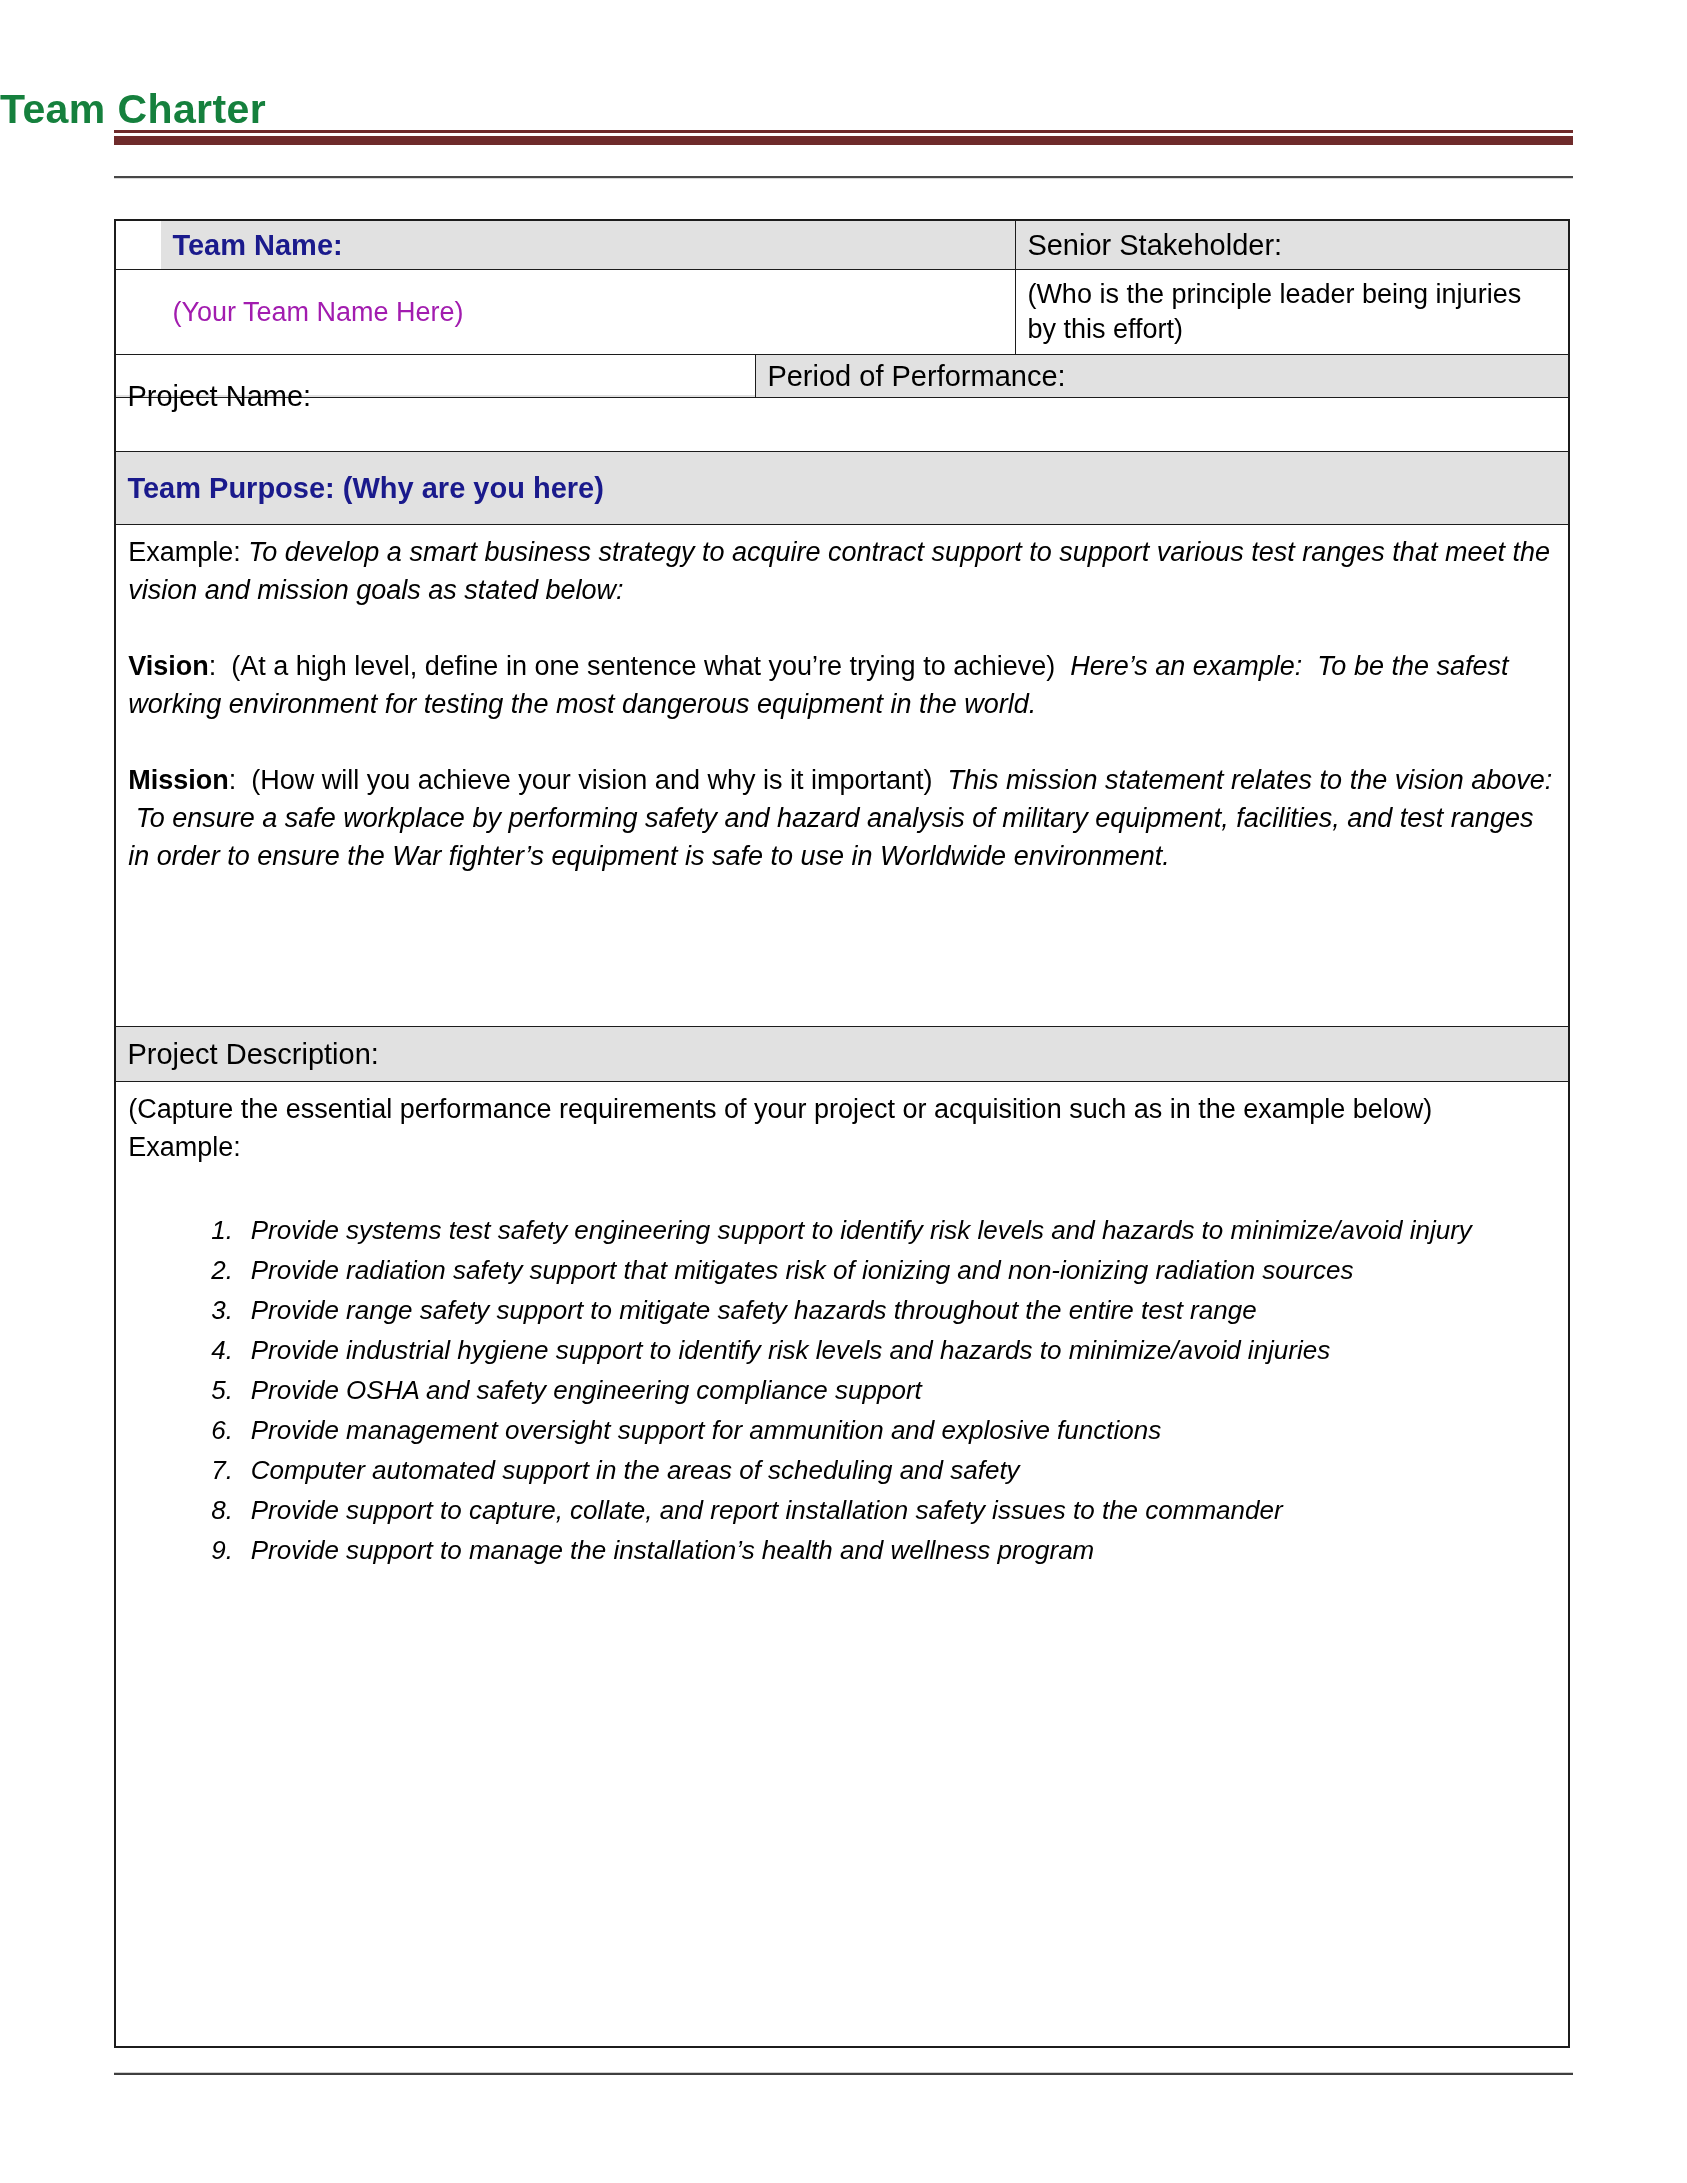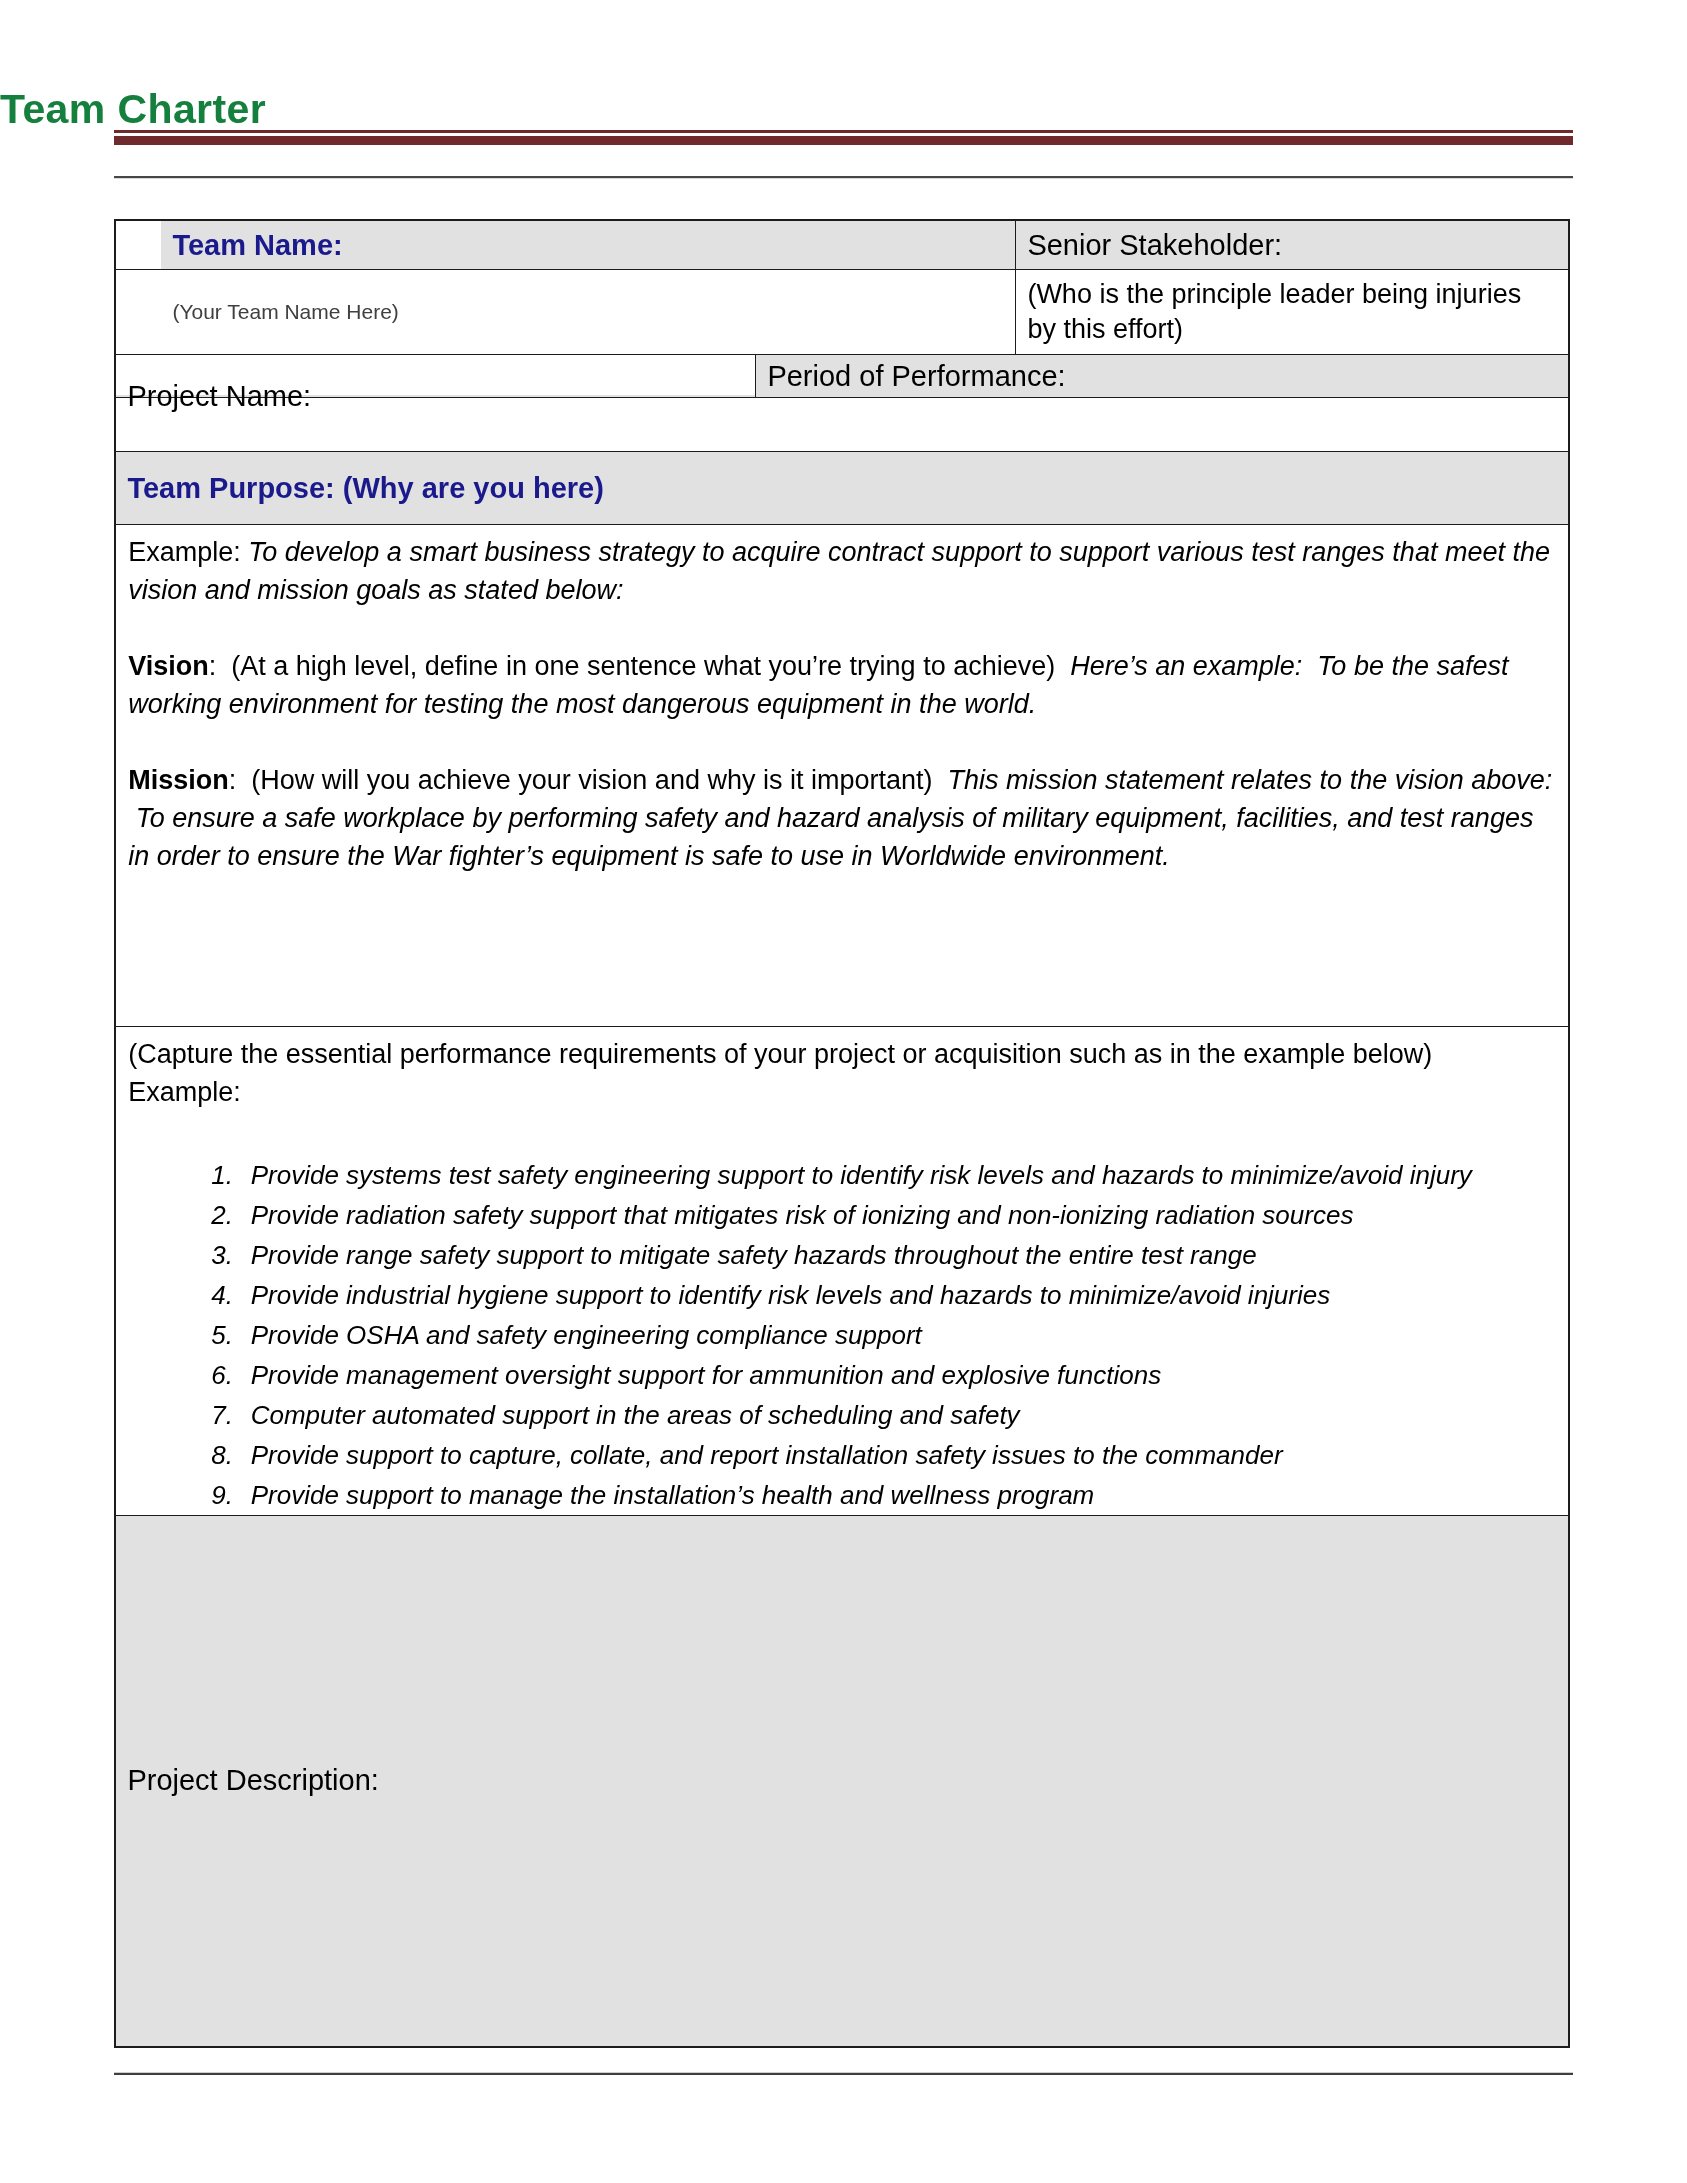--- a/index.html
+++ b/index.html
@@ -52,21 +52,21 @@
   .b2 { height:85px; }
   .b3 { height:43px; }
   .b4 { height:54px; }
   .b5 { height:73px; }
   .b6 { height:502px; }
   .b7 { height:55px; }
 
   .colA  { width:854px;margin-left:45px; }   
   .colPA { width:639px;margin-top:40px; }   
 
-  .value-text { font-size:21px; color:#404040; }
+  .value-text { font-size:27px; color:#a21caf; }
   .two-line   { font-size:27px; line-height:35px; }
 
   .dates-cell { font-size:27px; }
   .completion-label { position:absolute; left:399px; top:50%; transform:translateY(-50%); white-space:nowrap; }
 
   .content-cell { padding:7.9px 15.7px 0 12.2px; font-size:27px; line-height:38px; }
   .content-cell p { margin:0 0 38px 0; }
   .content-cell p:last-child { margin-bottom:1px; }
   .it  { font-style:italic; }
   .bld { font-weight:bold; }
@@ -138,42 +138,42 @@
     </div>
 
     <div class="band b6">
       <div class="cell content-cell" style="flex:1">
         <p><span>Example:</span><span class="it">&nbsp;To develop a smart business strategy to acquire contract support to support various test ranges that meet the vision and mission goals as stated below:</span></p>
         <p><span class="bld">Vision</span><span>: &nbsp;(At a high level, define in one sentence what you’re trying to achieve) &nbsp;</span><span class="it">Here’s an example: &nbsp;To be the safest working environment for testing the most dangerous equipment in the world.</span></p>
         <p><span class="bld">Mission</span><span>: &nbsp;(How will you achieve your vision and why is it important) &nbsp;</span><span class="it">This mission statement relates to the vision above: &nbsp;To ensure a safe workplace by performing safety and hazard analysis of military equipment, facilities, and test ranges in order to ensure the War fighter’s equipment is safe to use in Worldwide environment.</span></p>
       </div>
     </div>
 
+    <div class="band b7">
+      <div class="cell hdr vcenter pad" style="flex:1">
+        <span class="lbl">Project Description:</span>
+      </div>
+    </div>
+
     <div class="band">
       <div class="cell desc-cell" style="flex:1">
         <p class="intro">(Capture the essential performance requirements of your project or acquisition such as in the example below)</p>
         <p class="intro">Example:</p>
         <ol class="desc-list">
           <li>Provide systems test safety engineering support to identify risk levels and hazards to minimize/avoid injury</li>
           <li>Provide radiation safety support that mitigates risk of ionizing and non-ionizing radiation sources</li>
           <li>Provide range safety support to mitigate safety hazards throughout the entire test range</li>
           <li>Provide industrial hygiene support to identify risk levels and hazards to minimize/avoid injuries</li>
           <li>Provide OSHA and safety engineering compliance support</li>
           <li>Provide management oversight support for ammunition and explosive functions</li>
           <li>Computer automated support in the areas of scheduling and safety</li>
           <li>Provide support to capture, collate, and report installation safety issues to the commander</li>
           <li>Provide support to manage the installation’s health and wellness program</li>
         </ol>
       </div>
     </div>
 
-    <div class="band b7">
-      <div class="cell hdr vcenter pad" style="flex:1">
-        <span class="lbl">Project Description:</span>
-      </div>
-    </div>
-
   </div>
 
   <div class="footer-rule"></div>
 
 </div>
 
 
 </body></html>

